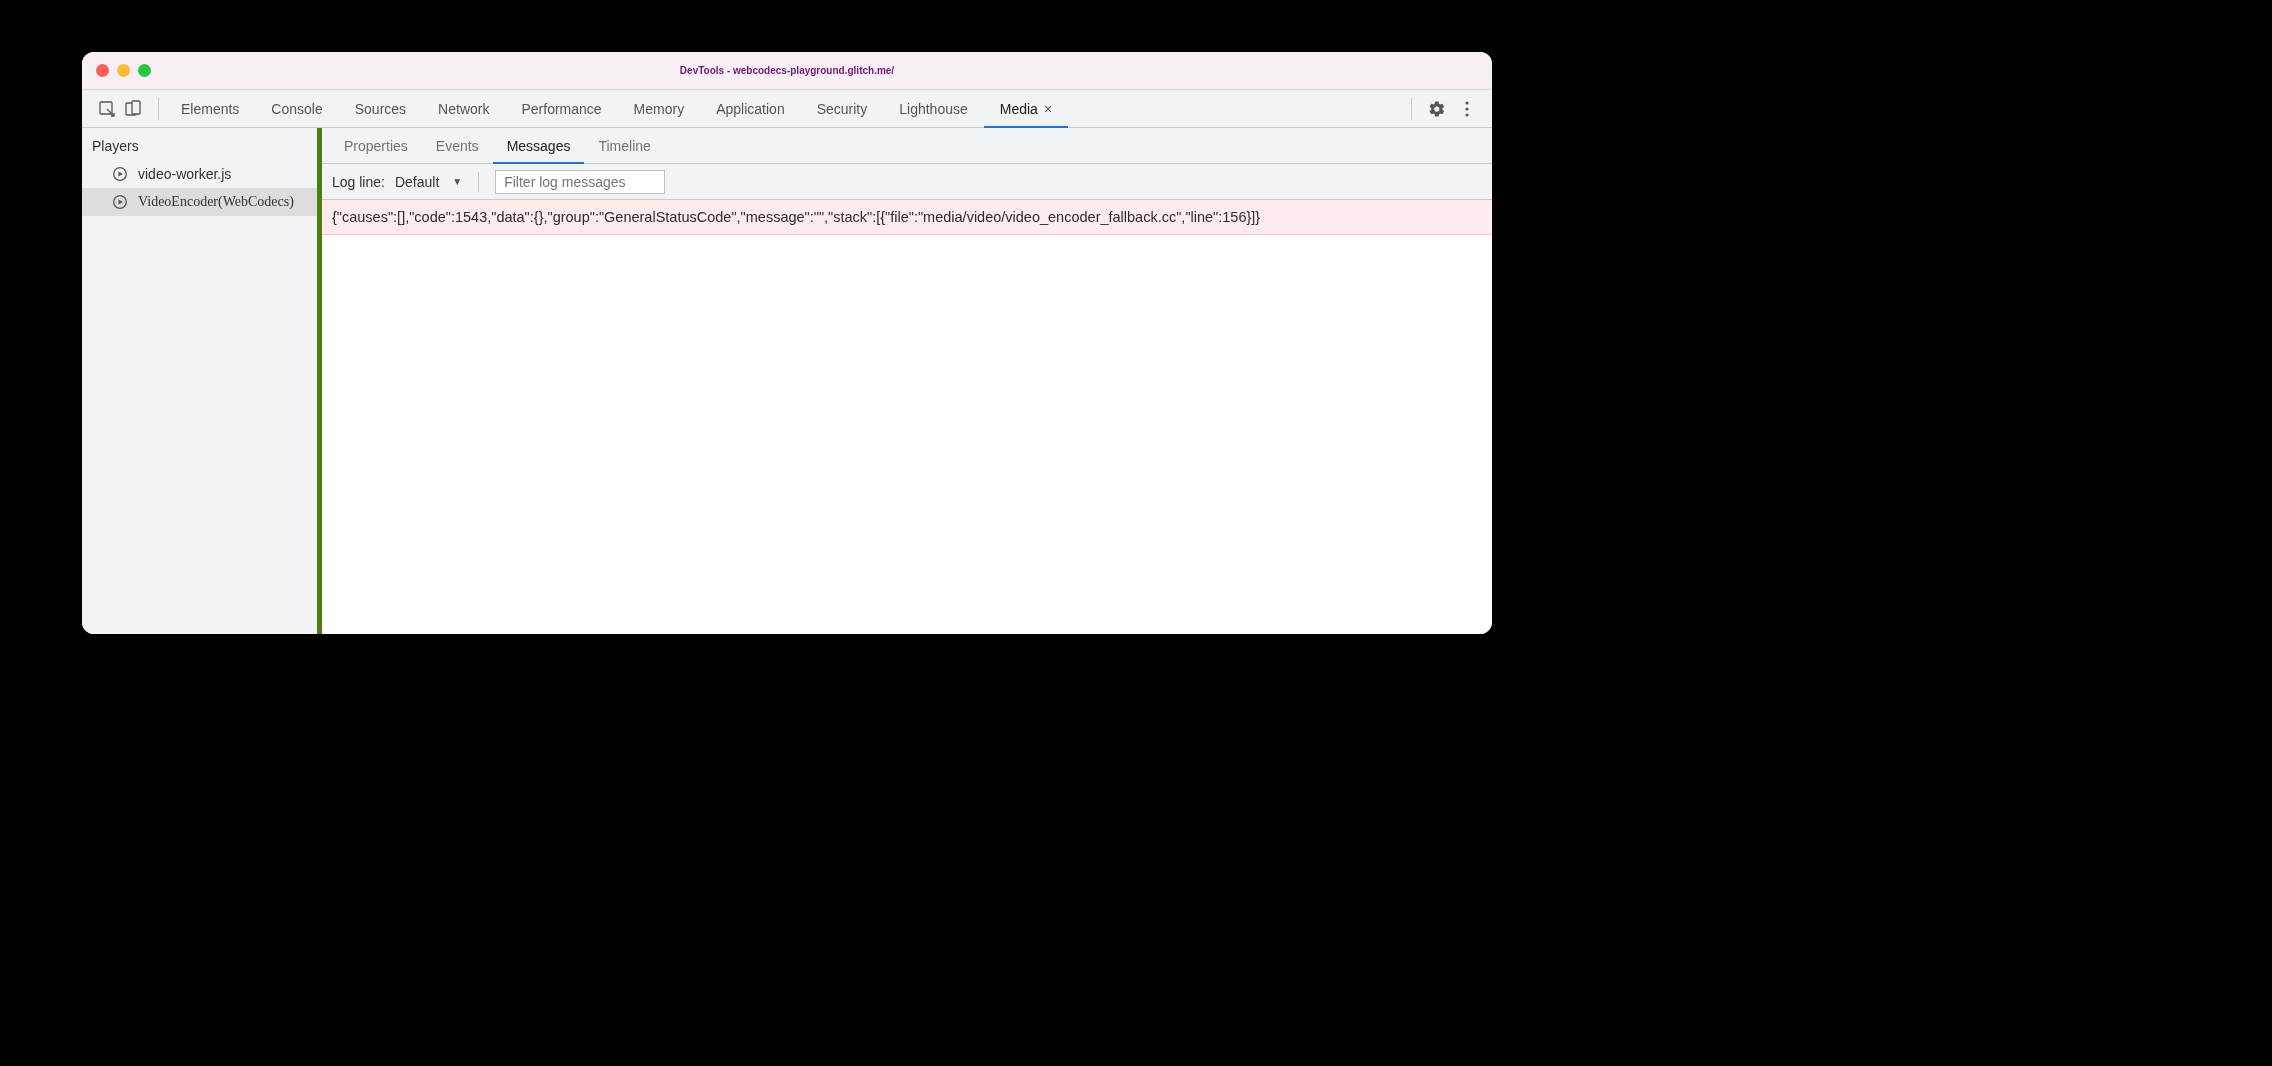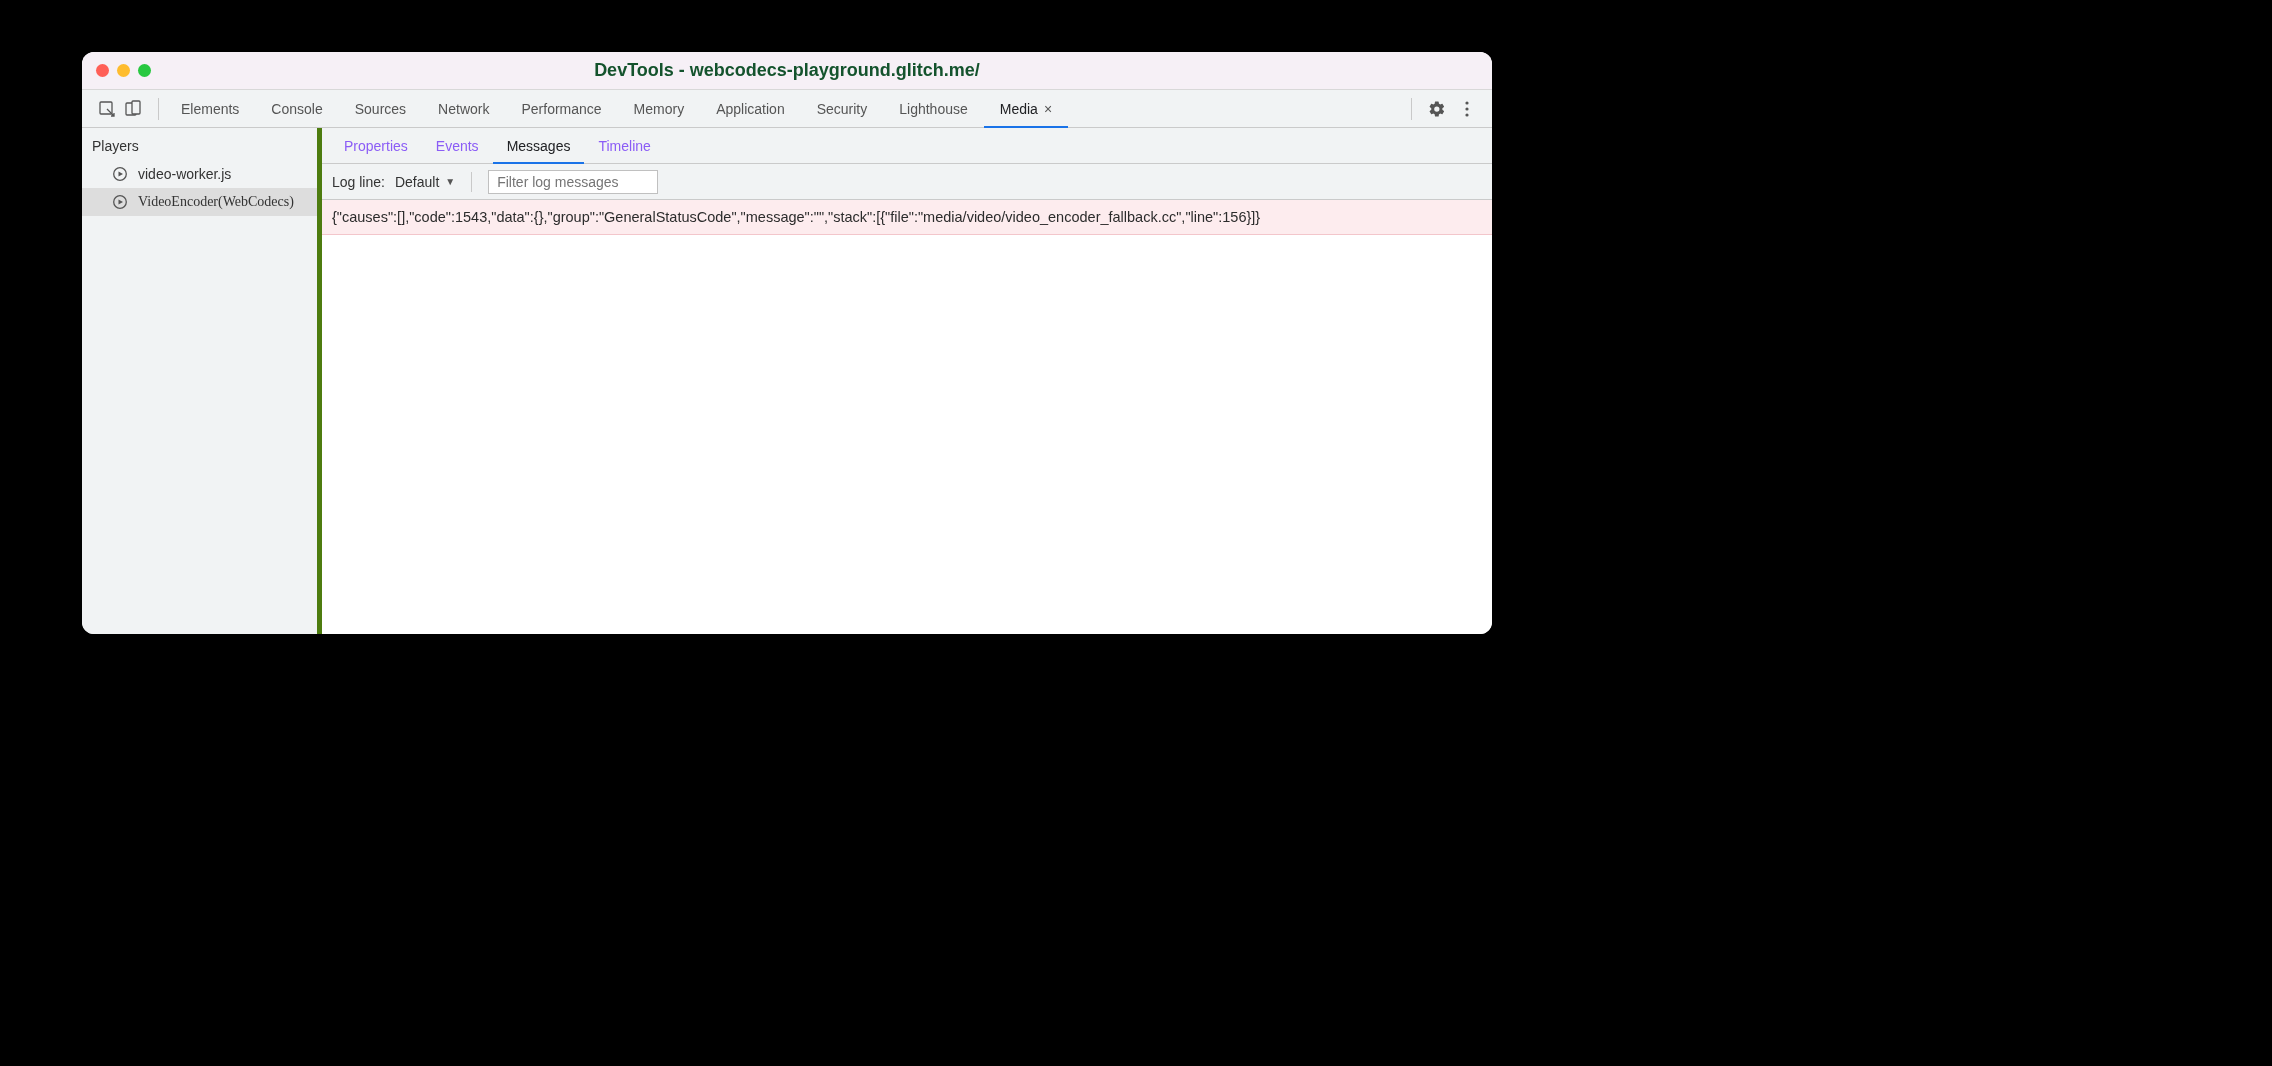--- a/index.html
+++ b/index.html
@@ -43,23 +43,23 @@
     height: 13px;
     border-radius: 50%;
   }
   .tl.red { background:#ff5f57; }
   .tl.yellow { background:#febc2e; }
   .tl.green { background:#28c840; }
   .title {
     position: absolute;
     left: 0; right: 0;
     text-align: center;
-    font-size: 18px;
+    font-size: 10px;
     font-weight: 600;
-    color: #14532d;
+    color: #701a75;
     pointer-events: none;
   }
   .toolbar {
     height: 38px;
     background: #f1f3f4;
     border-bottom: 1px solid #cacaca;
     display: flex;
     align-items: center;
     padding: 0 6px;
   }
@@ -157,21 +157,21 @@
     background: #f1f3f4;
     border-bottom: 1px solid #cacaca;
     display: flex;
     align-items: stretch;
     padding-left: 8px;
   }
   .subtab {
     display: flex;
     align-items: center;
     padding: 0 14px;
-    color: #8b5cf6;
+    color: #737373;
     font-size: 14px;
     position: relative;
   }
   .subtab.active {
     color: #202124;
     font-weight: 500;
   }
   .subtab.active::after {
     content:"";
     position:absolute;
@@ -186,21 +186,21 @@
     display: flex;
     align-items: center;
     padding-left: 10px;
     gap: 10px;
     font-size: 14px;
     color: #333;
   }
   .loglevel-select {
     display:flex;
     align-items:center;
-    gap:6px;
+    gap:13px;
     color:#333;
   }
   .loglevel-select .tri {
     font-size: 10px;
     color:#555;
   }
   .filter-input {
     height: 24px;
     padding: 2px 8px;
     border: 1px solid #c0c0c0;

